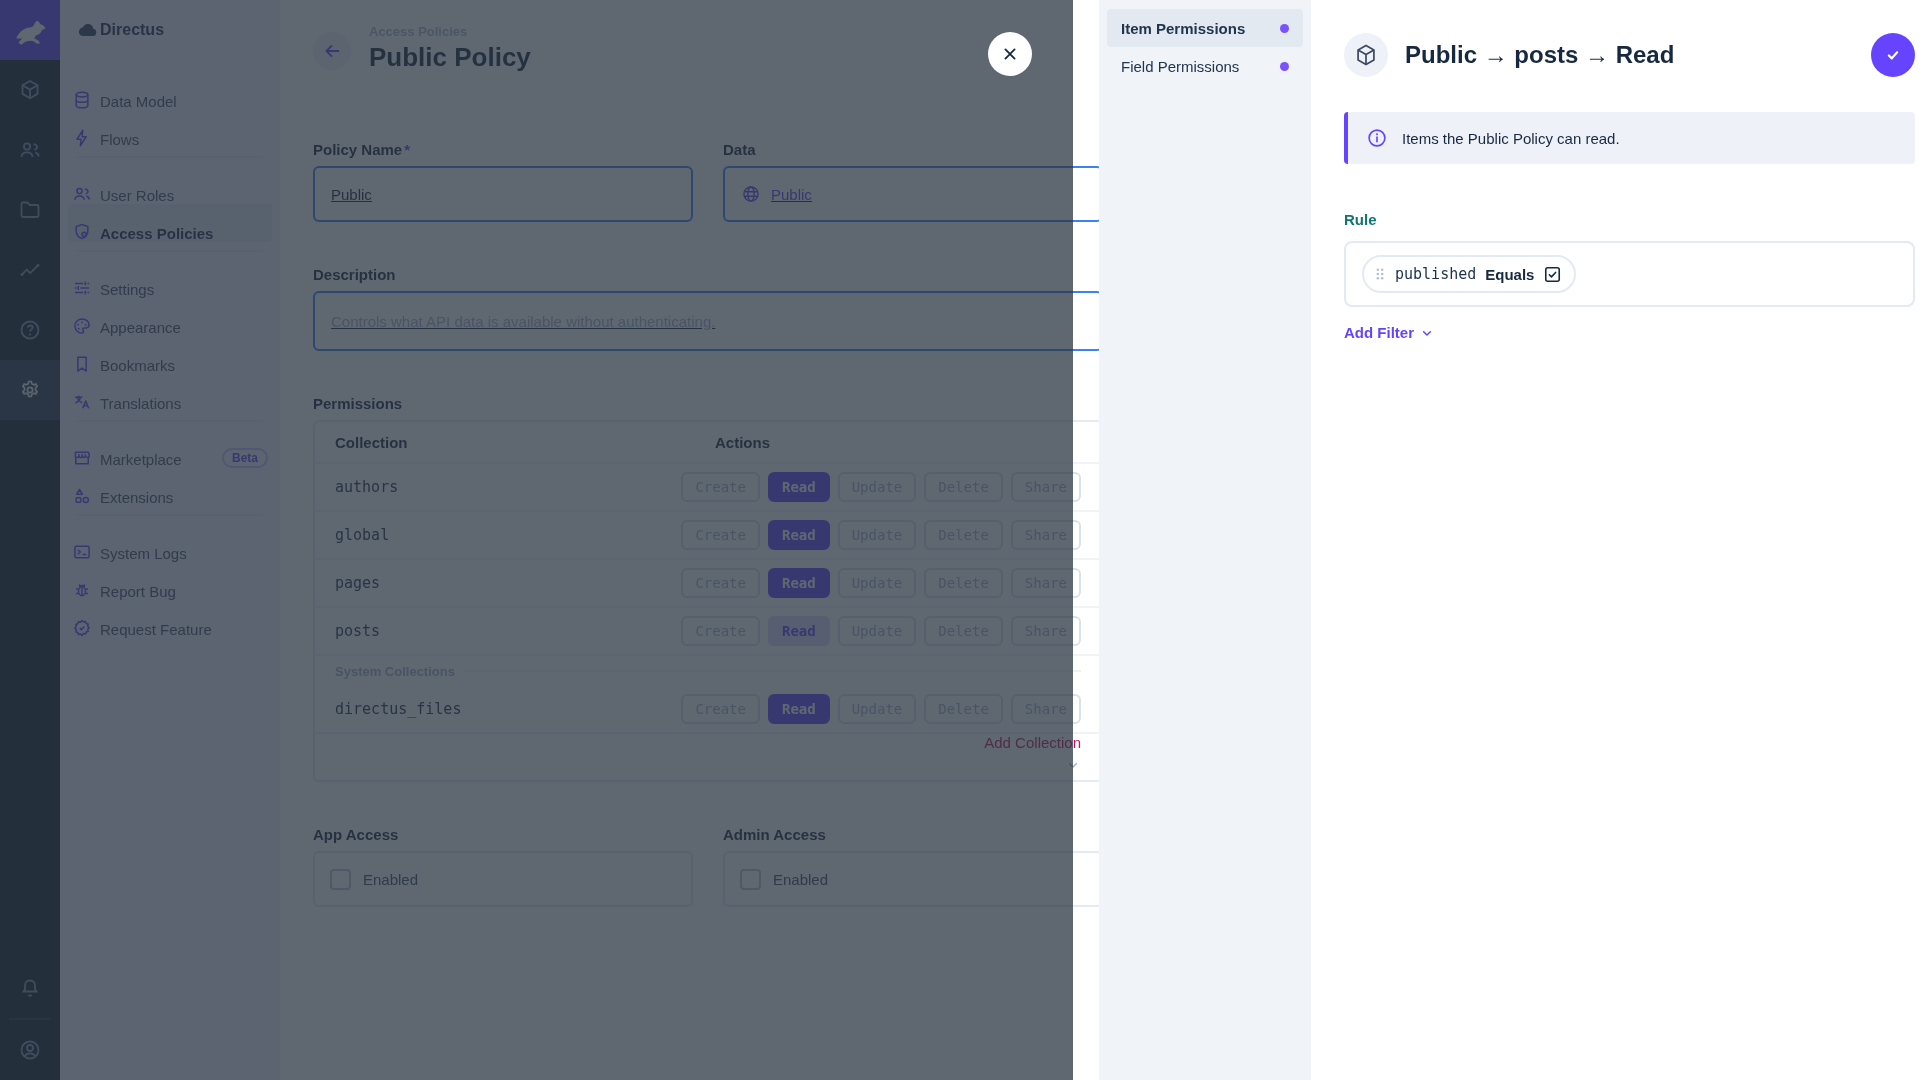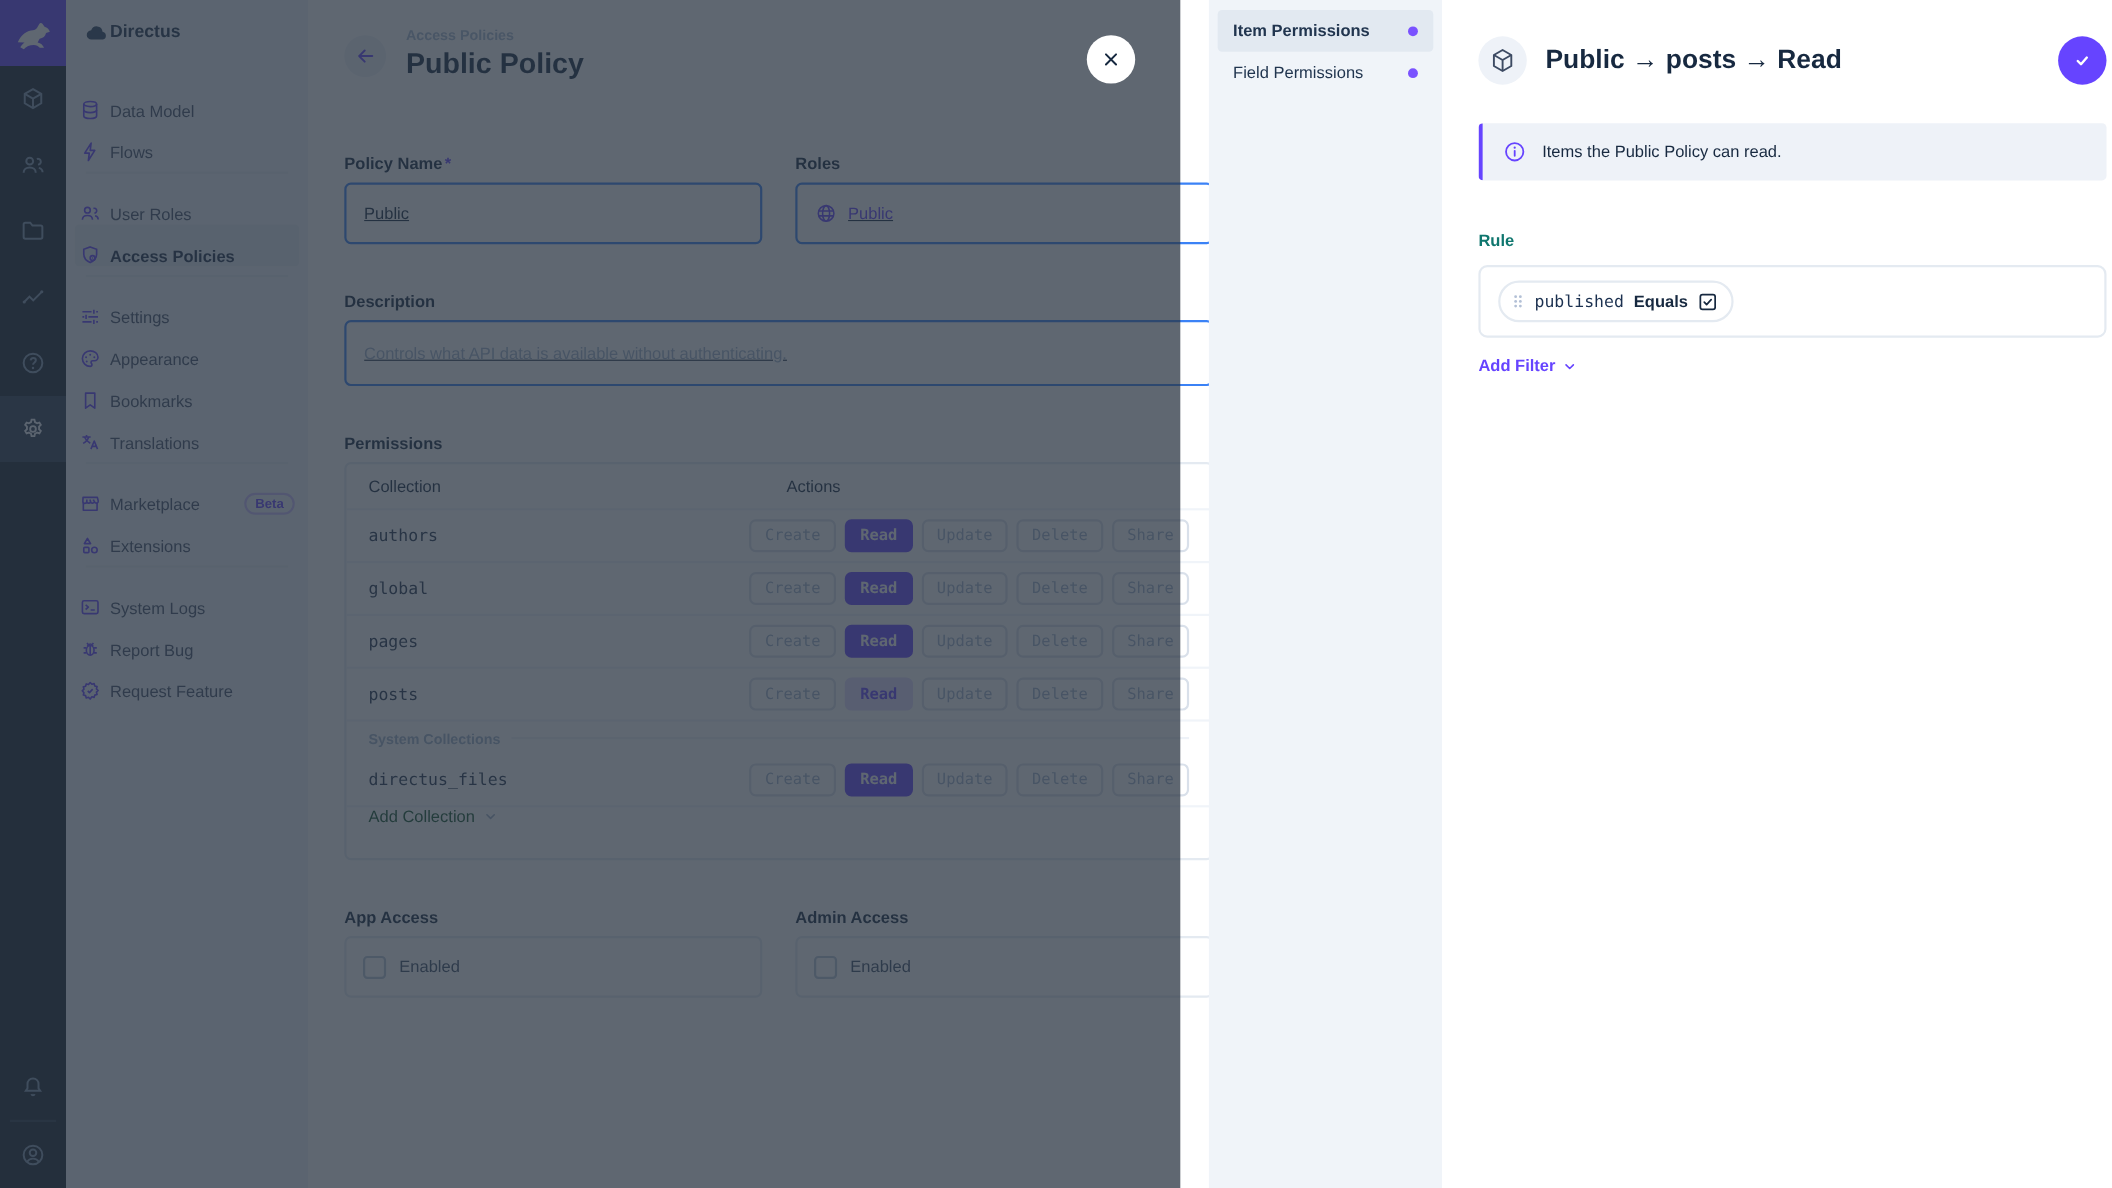--- a/index.html
+++ b/index.html
@@ -51,35 +51,35 @@
   input.input { outline:none; font-family:"Liberation Sans",sans-serif; }
   .input-row { display:flex; align-items:center; gap:10px; }
   .icon-field-value { color:#6644ff; font-weight:500; }
 
   .block { margin-top:44px; }
   .input.tall { height:60px; }
   .input.taller { height:76px; }
 
   .perm-table { width:790px; border:2px solid #e4eaf1; border-radius:6px; margin-top:8px; overflow:hidden; }
   .perm-head { height:42px; display:flex; align-items:center; padding:0 20px; font-size:15px;
-               font-weight:400; color:#172940; border-bottom:2px solid #f0f4f9; }
+               font-weight:700; color:#172940; border-bottom:2px solid #f0f4f9; }
   .ccol { width:380px; }
   .perm-row { height:48px; display:flex; align-items:center; padding:0 20px; border-bottom:2px solid #f0f4f9; }
   .coll { width:380px; font-family:"DejaVu Sans Mono", monospace; font-size:15px; color:#25364f; }
   .actions { display:flex; gap:8px; }
   .act-btn { height:30px; padding:0 12px; border-radius:6px; border:2px solid #d9e0ea; background:transparent;
              color:#a2b5cd; font-family:"DejaVu Sans Mono", monospace; font-size:14px;
              display:flex; align-items:center; cursor:pointer; }
   .act-btn.full { background:#6644ff; border-color:#6644ff; color:#fff; font-weight:700; }
   .act-btn.custom { background:#e2dafe; border-color:#e2dafe; color:#6644ff; font-weight:700; }
   .sys-label-row { height:30px; display:flex; align-items:center; gap:10px; padding:0 20px; }
   .sys-label { font-size:13px; font-weight:600; color:#a0b3ca; white-space:nowrap; }
   .sys-line { flex:1; border-top:2px solid #eef2f8; }
-  .add-row { height:46px; display:flex; align-items:flex-start; padding:0 20px; gap:6px; color:#14532d;
-             font-size:15px; font-weight:500; cursor:pointer; }
+  .add-row { height:46px; display:flex; align-items:flex-end; padding:0 20px; gap:6px; color:#be185d;
+             font-size:15px; font-weight:500; cursor:pointer;flex-direction:column; }
 
   .check-box-field { height:56px; border:2px solid #e4eaf1; border-radius:6px; display:flex;
                      align-items:center; gap:12px; padding:0 15px; }
   .checkbox { width:21px; height:21px; border:2px solid #b6c5d8; border-radius:4px; background:#fff;
               appearance:none; cursor:pointer; }
   .check-label { font-size:15px; color:#3f4f68; }
 
   
   .overlay { position:absolute; left:0; top:0; width:1073px; height:100%;
              background:rgba(42,52,66,0.75); z-index:50; }
@@ -314,21 +314,21 @@
 
     <div class="form">
       <div class="grid2">
         <div>
           <div class="field-label">
             <span>Policy Name</span><span class="req">*</span>
           </div>
           <input class="input" type="text" readonly="" value="Public" style="">
         </div>
         <div>
-          <div class="field-label">Roles</div>
+          <div class="field-label">Data</div>
           <div class="input-row">
             <svg width="20" height="20" viewBox="0 0 24 24" fill="none" stroke="#6644ff" stroke-width="1.7">
                 <circle cx="12" cy="12" r="8.5"></circle>
                 <ellipse cx="12" cy="12" rx="3.8" ry="8.5"></ellipse>
                 <path d="M4 9.3h16M4 14.7h16"></path>
               </svg>
             <span class="icon-field-value">Public</span>
           </div>
         </div>
       </div>

